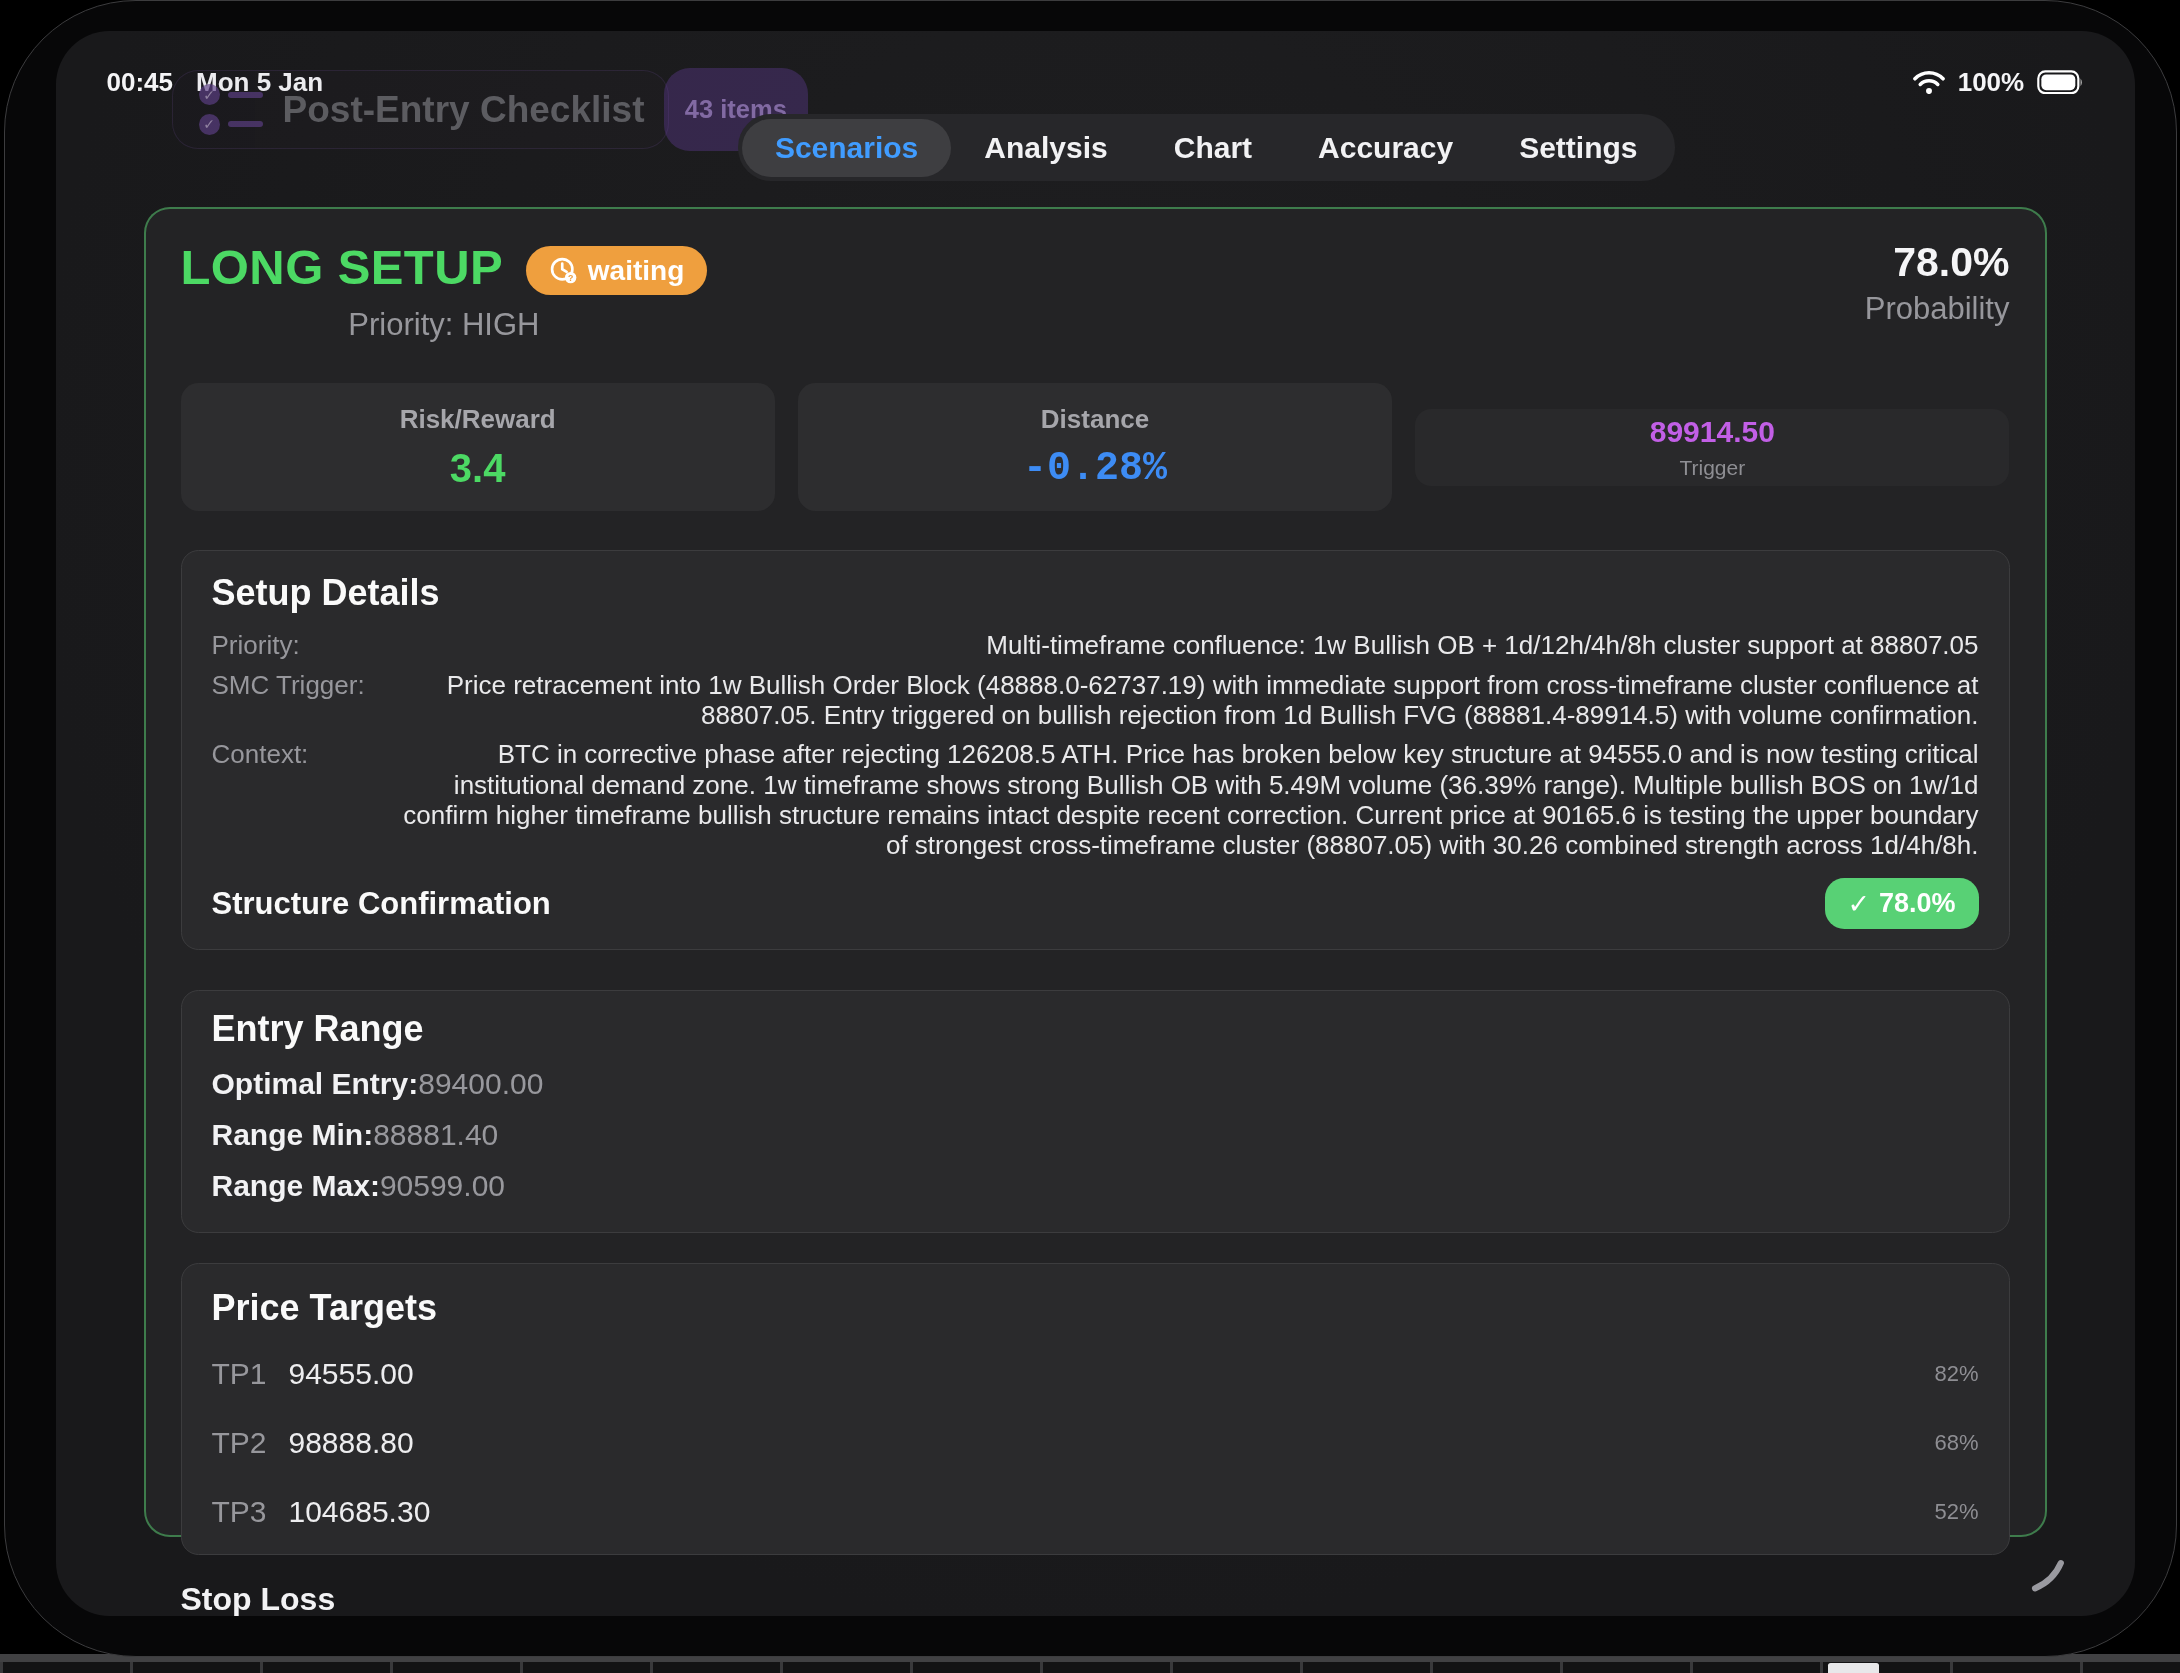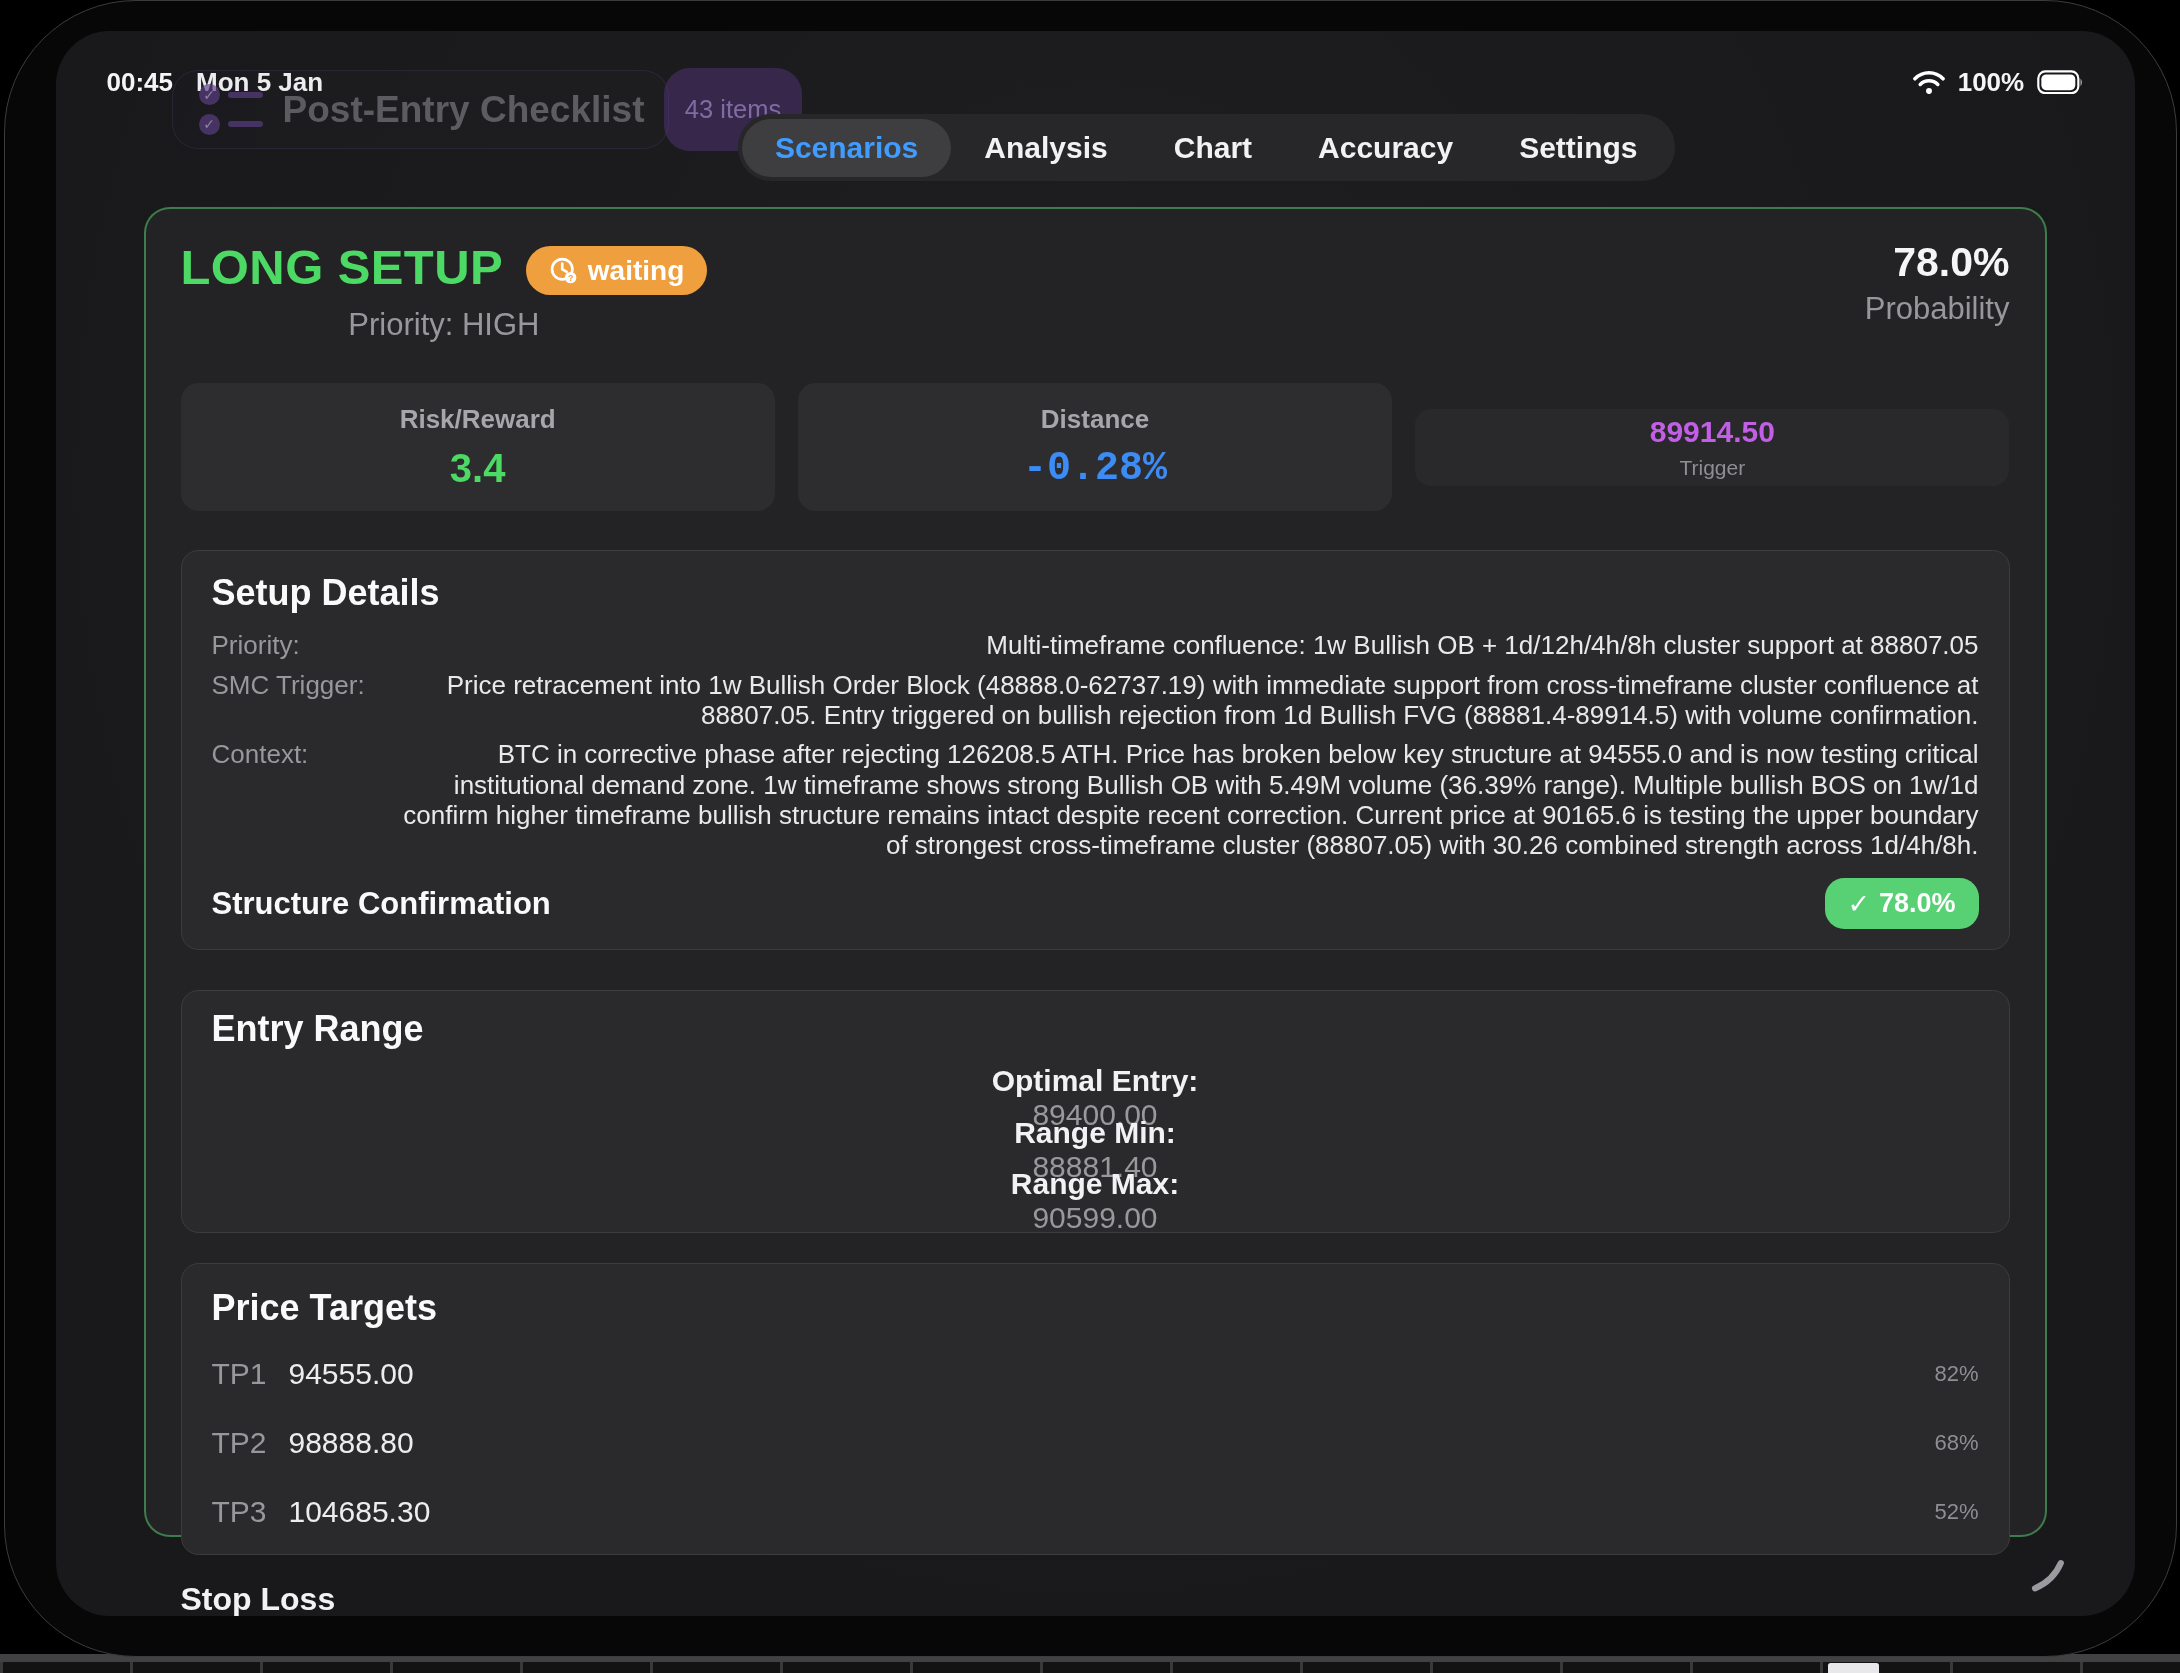--- a/index.html
+++ b/index.html
@@ -29,21 +29,21 @@
   
   .page-header{position:absolute;left:116px;top:39px;width:497px;height:79px;border-radius:26px;
     border:1.8px solid rgba(140,100,200,0.16);background:rgba(60,45,80,0.06);
     display:flex;align-items:center;gap:19.3px;padding:0 26px;box-sizing:border-box;opacity:.85;}
   .chk-icon{display:flex;flex-direction:column;gap:8.8px;opacity:.8;}
   .chk-row{display:flex;align-items:center;gap:8.8px;}
   .chk-circle{width:21px;height:21px;border-radius:50%;background:#5d3f85;color:#c9b5e0;font-size:14px;
     display:flex;align-items:center;justify-content:center;font-weight:700;}
   .chk-line{width:35px;height:6.1px;border-radius:3.5px;background:#5d3f85;}
   .page-title{font-size:37px;font-weight:700;color:#68686d;white-space:nowrap;}
-  .items-badge{background:rgba(120,70,190,0.34);color:#9478bb;font-size:25.5px;font-weight:400;
+  .items-badge{background:rgba(120,70,190,0.34);color:#9478bb;font-size:25.5px;font-weight:700;
     padding:27px 21px;border-radius:26px;white-space:nowrap;}
 
   
   .tabbar{position:absolute;left:682px;top:83px;height:67px;background:#27272a;border-radius:33px;
     display:flex;align-items:center;padding:4.4px;box-sizing:border-box;}
   .tab{font-size:30px;font-weight:600;color:#f2f2f4;padding:0 33px;height:58px;line-height:58px;
     border-radius:29px;white-space:nowrap;cursor:default;}
   .tab.active{background:#3e3e41;color:#409cff;}
 
   
@@ -83,21 +83,21 @@
   .detail-row{display:flex;gap:26px;margin-bottom:8.8px;font-size:26px;line-height:1.17;}
   .detail-label{color:#97979c;min-width:165px;white-space:nowrap;}
   .detail-value{flex:1;text-align:right;color:#e9e9eb;}
   .conf-row{display:flex;justify-content:space-between;align-items:center;margin-top:17.6px;}
   .conf-label{font-size:31px;font-weight:700;color:#fafafa;}
   .conf-badge{display:flex;align-items:center;gap:8.8px;background:#58d175;color:#fff;border-radius:19.3px;
     height:51px;padding:0 23px;font-size:27px;font-weight:700;}
 
   .entry-box{margin-top:40px;padding:17.6px 30px 14px 30px;}
   .entry-rows{margin-top:14px;}
-  .entry-row{display:flex;justify-content:space-between;align-items:center;margin-bottom:12.3px;height:39px;flex-direction:column;}
+  .entry-row{display:flex;justify-content:flex-start;align-items:center;margin-bottom:12.3px;height:39px;}
   .entry-label{font-size:30px;font-weight:700;color:#f2f2f4;}
   .entry-value{font-size:30px;color:#98989d;}
 
   .price-box{margin-top:30px;padding:23px 30px 21px 30px;}
   .tp-rows{margin-top:28px;}
   .tp-row{display:flex;align-items:center;margin-bottom:35px;}
   .tp-row:last-child{margin-bottom:3.5px;}
   .tp-label{font-size:30px;color:#97979c;width:77px;}
   .tp-value{font-size:30px;color:#ededef;}
   .tp-pct{margin-left:auto;font-size:22px;color:#8e8e93;}

